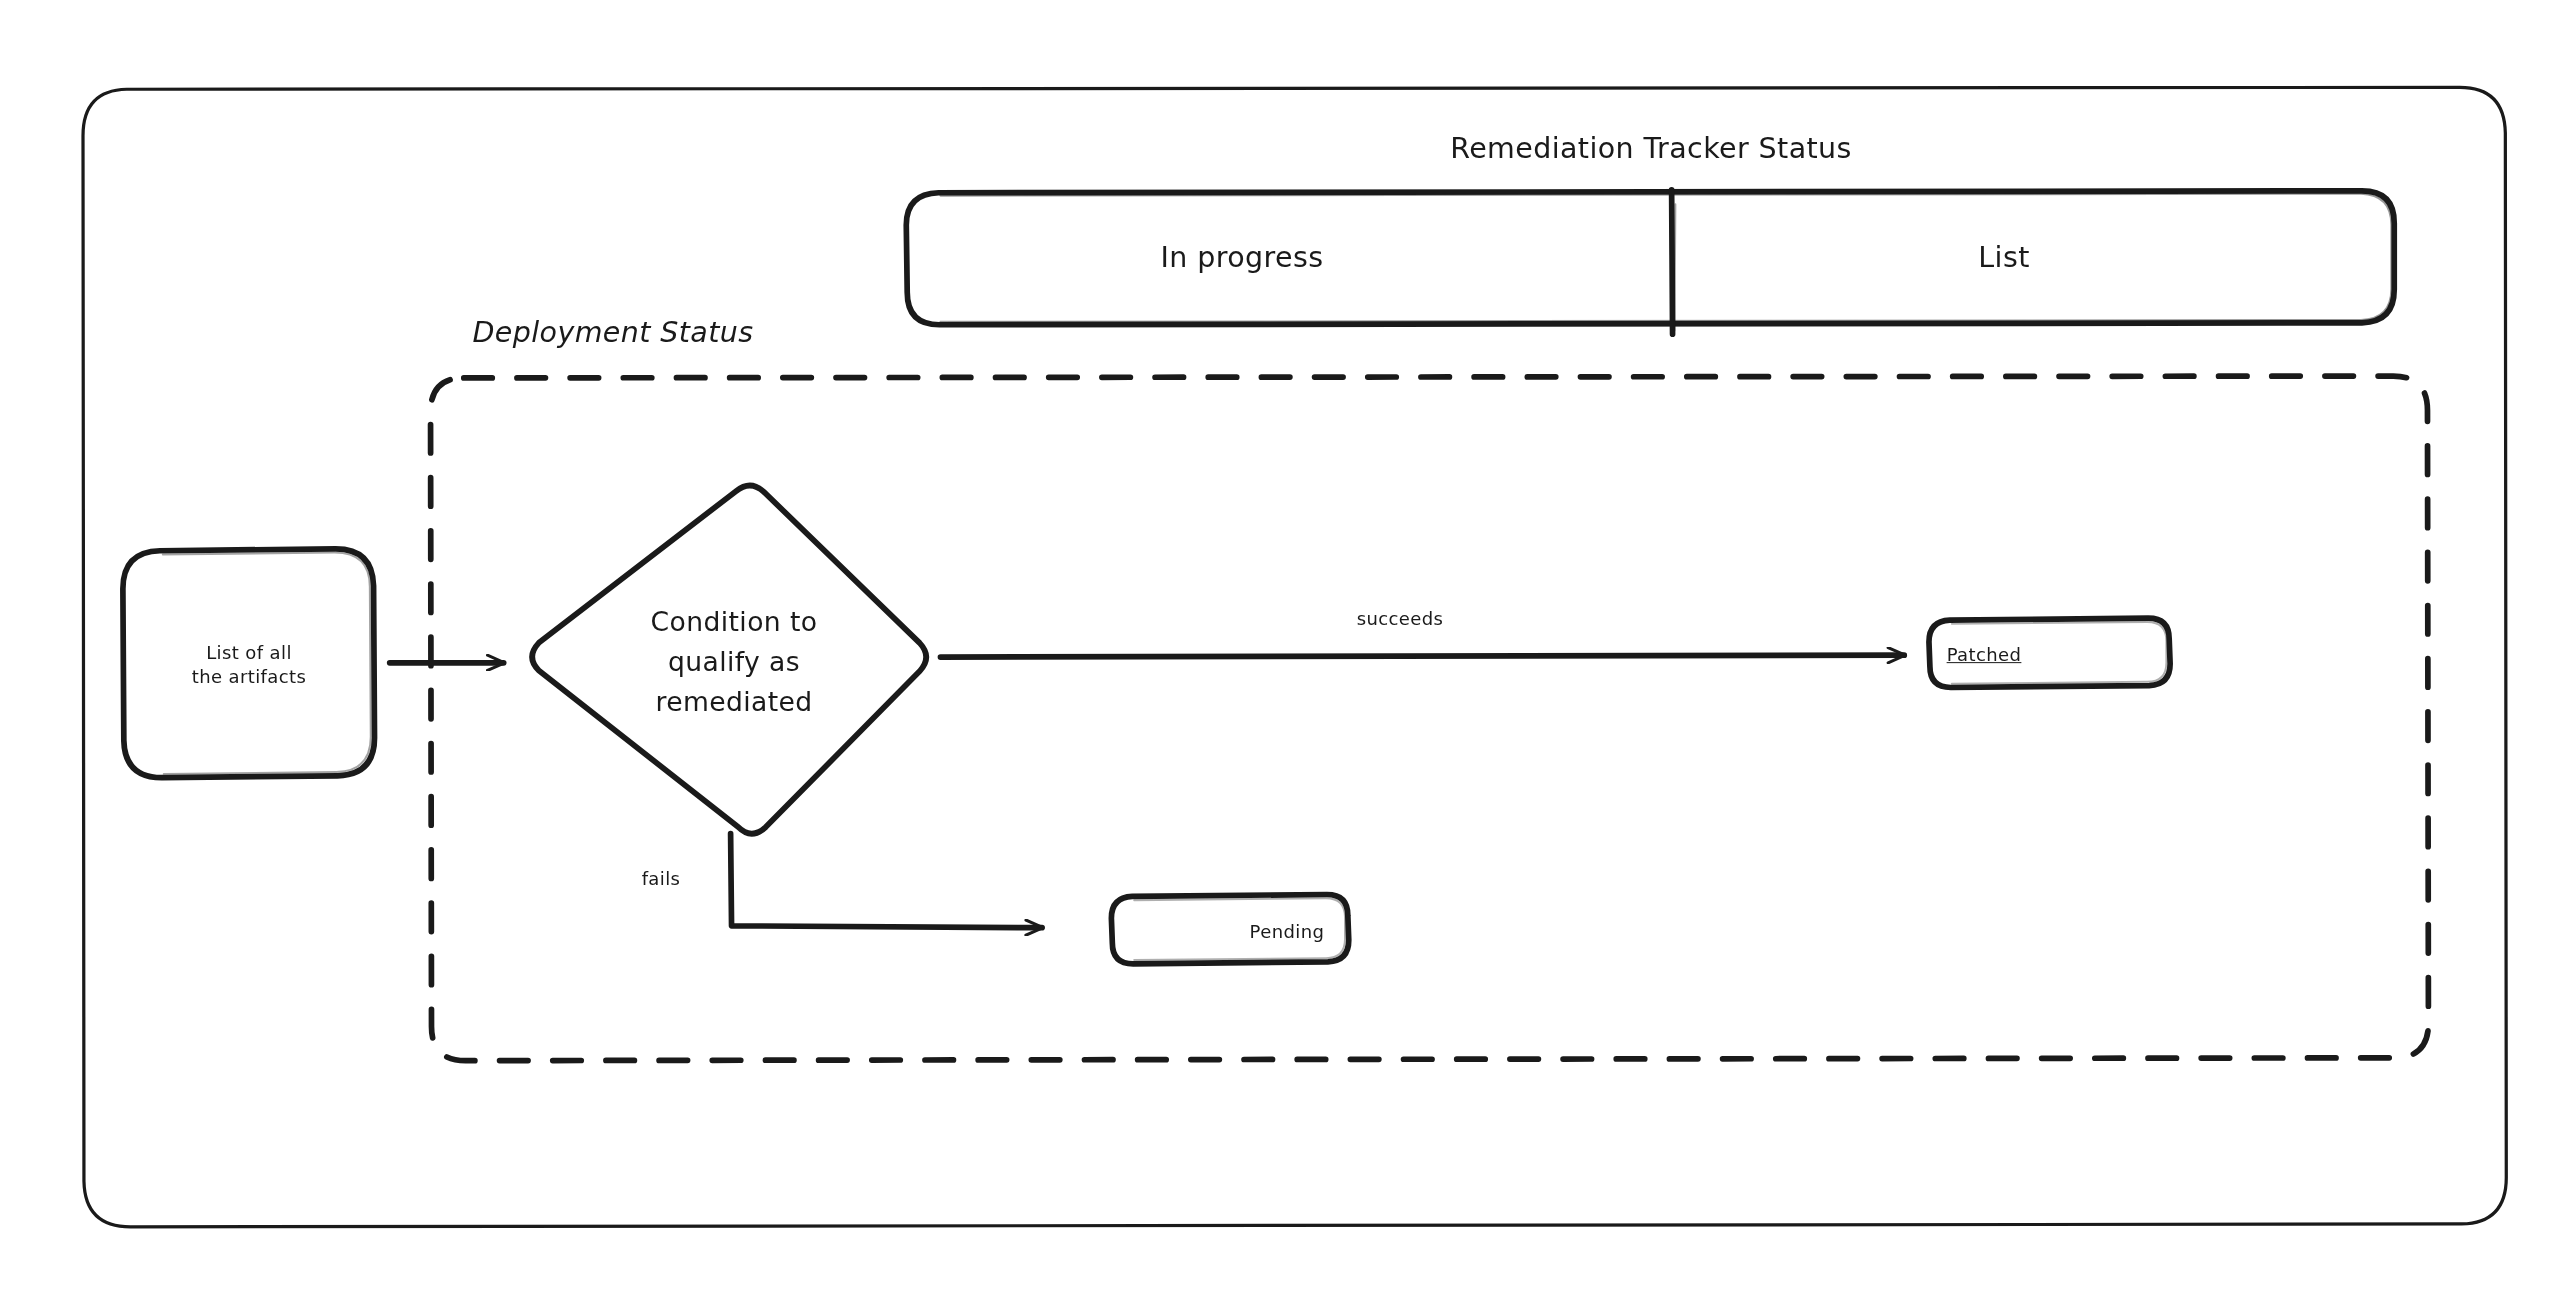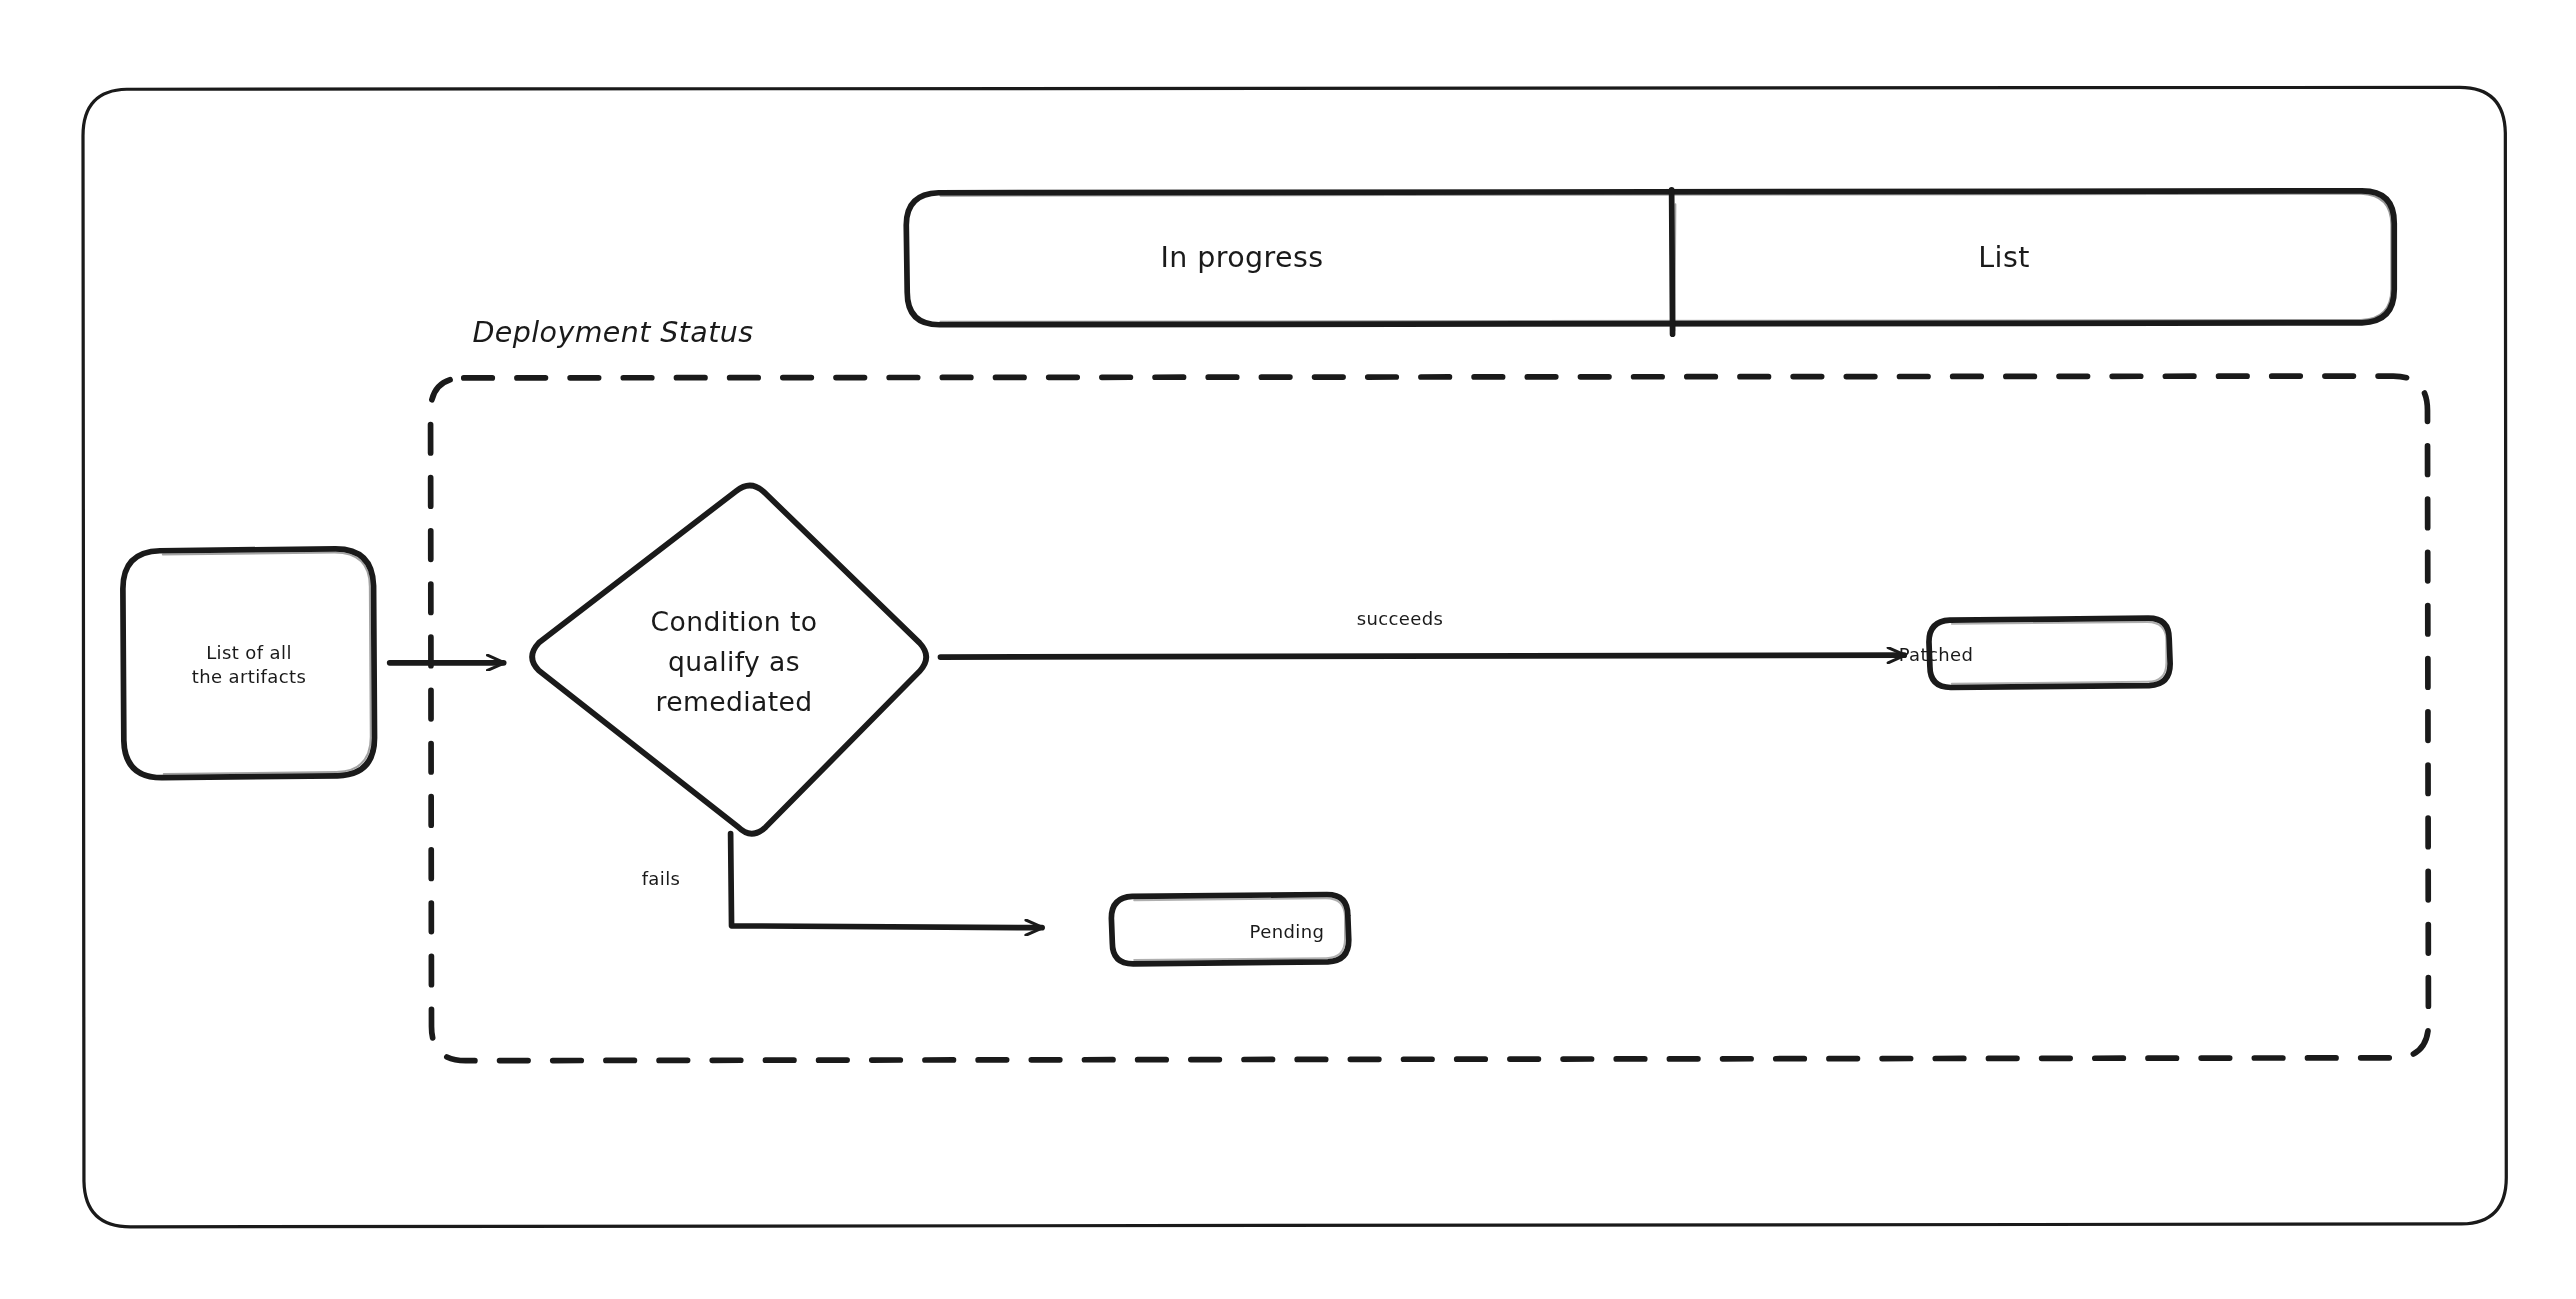--- a/index.html
+++ b/index.html
@@ -166,35 +166,36 @@
                Q 1420 1012 1398 1013
                L 1193 1015
                Q 1171 1015 1171 993
                L 1170 967
                Q 1170 945 1192 944 Z" fill="#ffffff" stroke="#1a1a1a" stroke-width="6" stroke-linecap="round" stroke-linejoin="round"></path>
       <path d="M 1194 948 L 1396 946 Q 1416 946 1416 966 L 1416 989
                Q 1416 1009 1396 1009 L 1194 1011" fill="none" stroke="#1a1a1a" stroke-width="2" opacity="0.35" stroke-linecap="round" stroke-linejoin="round"></path>
     </g>
   </svg>
 
+  <div class="lbl lbl-title" style="left:1651px; top:149px;">Remediation Tracker Status</div>
 
   <div class="lbl lbl-lane" style="left:1242px; top:258px;">In progress</div>
 
   <div class="lbl lbl-lane" style="left:2004px; top:258px;">List</div>
 
   <div class="lbl lbl-group" style="left:613px; top:333px;">Deployment Status</div>
 
   <div class="lbl lbl-node" style="left:249px; top:665px;">List of all
 the artifacts</div>
 
   <div class="lbl lbl-diamond" style="left:734px; top:662px;">Condition to
 qualify as
 remediated</div>
 
-  <div class="lbl lbl-node" style="left:1936px; top:655px;">Patched</div>
+  <div class="lbl lbl-node" style="left:1984px; top:655px;text-decoration:underline;">Patched</div>
 
   <div class="lbl lbl-node" style="left:1287px; top:932px;">Pending</div>
 
   <div class="lbl lbl-edge" style="left:1400px; top:619px;">succeeds</div>
 
   <div class="lbl lbl-edge" style="left:661px; top:879px;">fails</div>
 
 </div>
 
 

